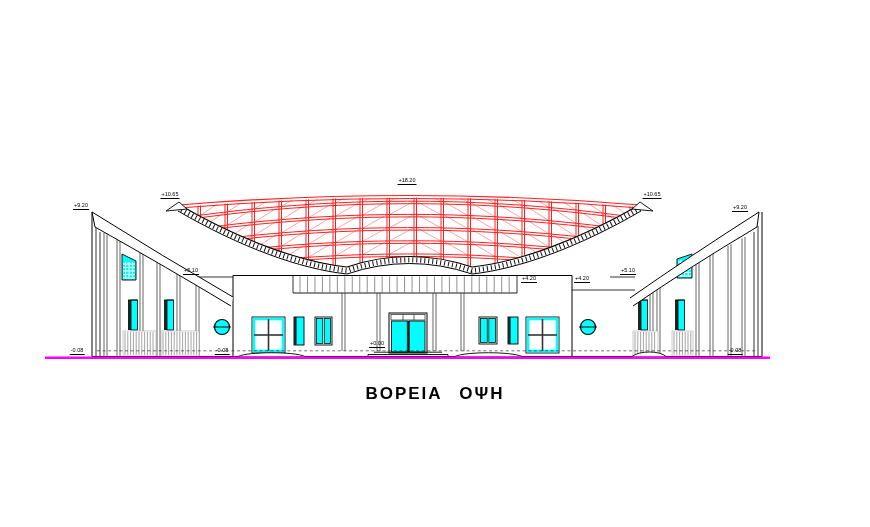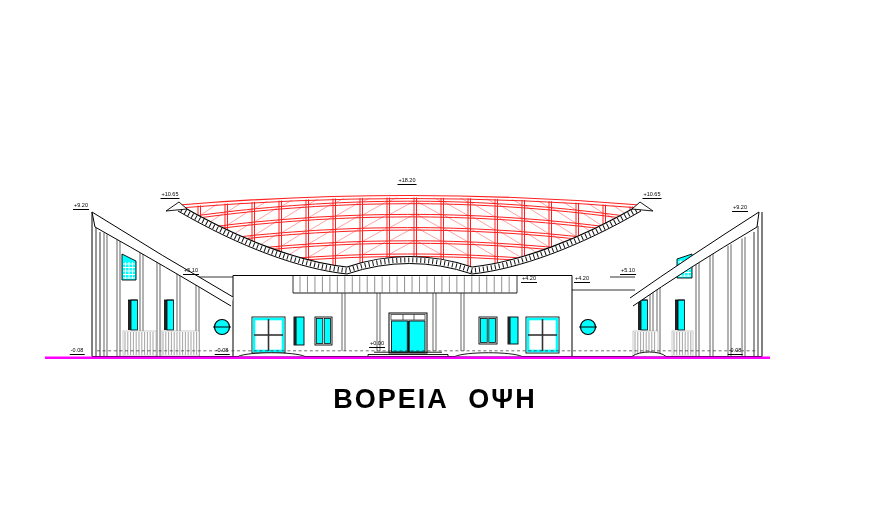--- a/index.html
+++ b/index.html
@@ -4,21 +4,21 @@
 <style>
   html,body{margin:0;padding:0;background:#ffffff;}
   body{width:870px;height:527px;position:relative;overflow:hidden;
        font-family:"Liberation Sans",sans-serif;}
   #stage{position:absolute;left:0;top:0;width:870px;height:527px;}
   #drawing{position:absolute;left:0;top:0;}
   .marker{position:absolute;font-size:5.5px;line-height:1.05;color:#000;
           border-bottom:0.7px solid #000;padding:0 1px 0.5px 1px;
           transform:translateX(-50%);white-space:nowrap;letter-spacing:0;}
   #title{position:absolute;left:0;top:384px;width:870px;text-align:center;
-         font-size:27px;font-weight:600;color:#000;letter-spacing:2px;
+         font-size:17px;font-weight:600;color:#000;letter-spacing:2px;
          word-spacing:10px;}
 </style>
 </head>
 <body>
 
 <div id="stage">
   <svg id="drawing" width="870" height="527" viewBox="0 0 870 527">
       <defs>
         <clipPath id="trussClip">
           <path d="M179,207 Q409.5,188 640,207 L641,204 C579,240 519,262 472,267 Q441,256.5 409.5,256.5 Q378,256.5 347,267 C300,262 240,240 178,204 Z"></path>

